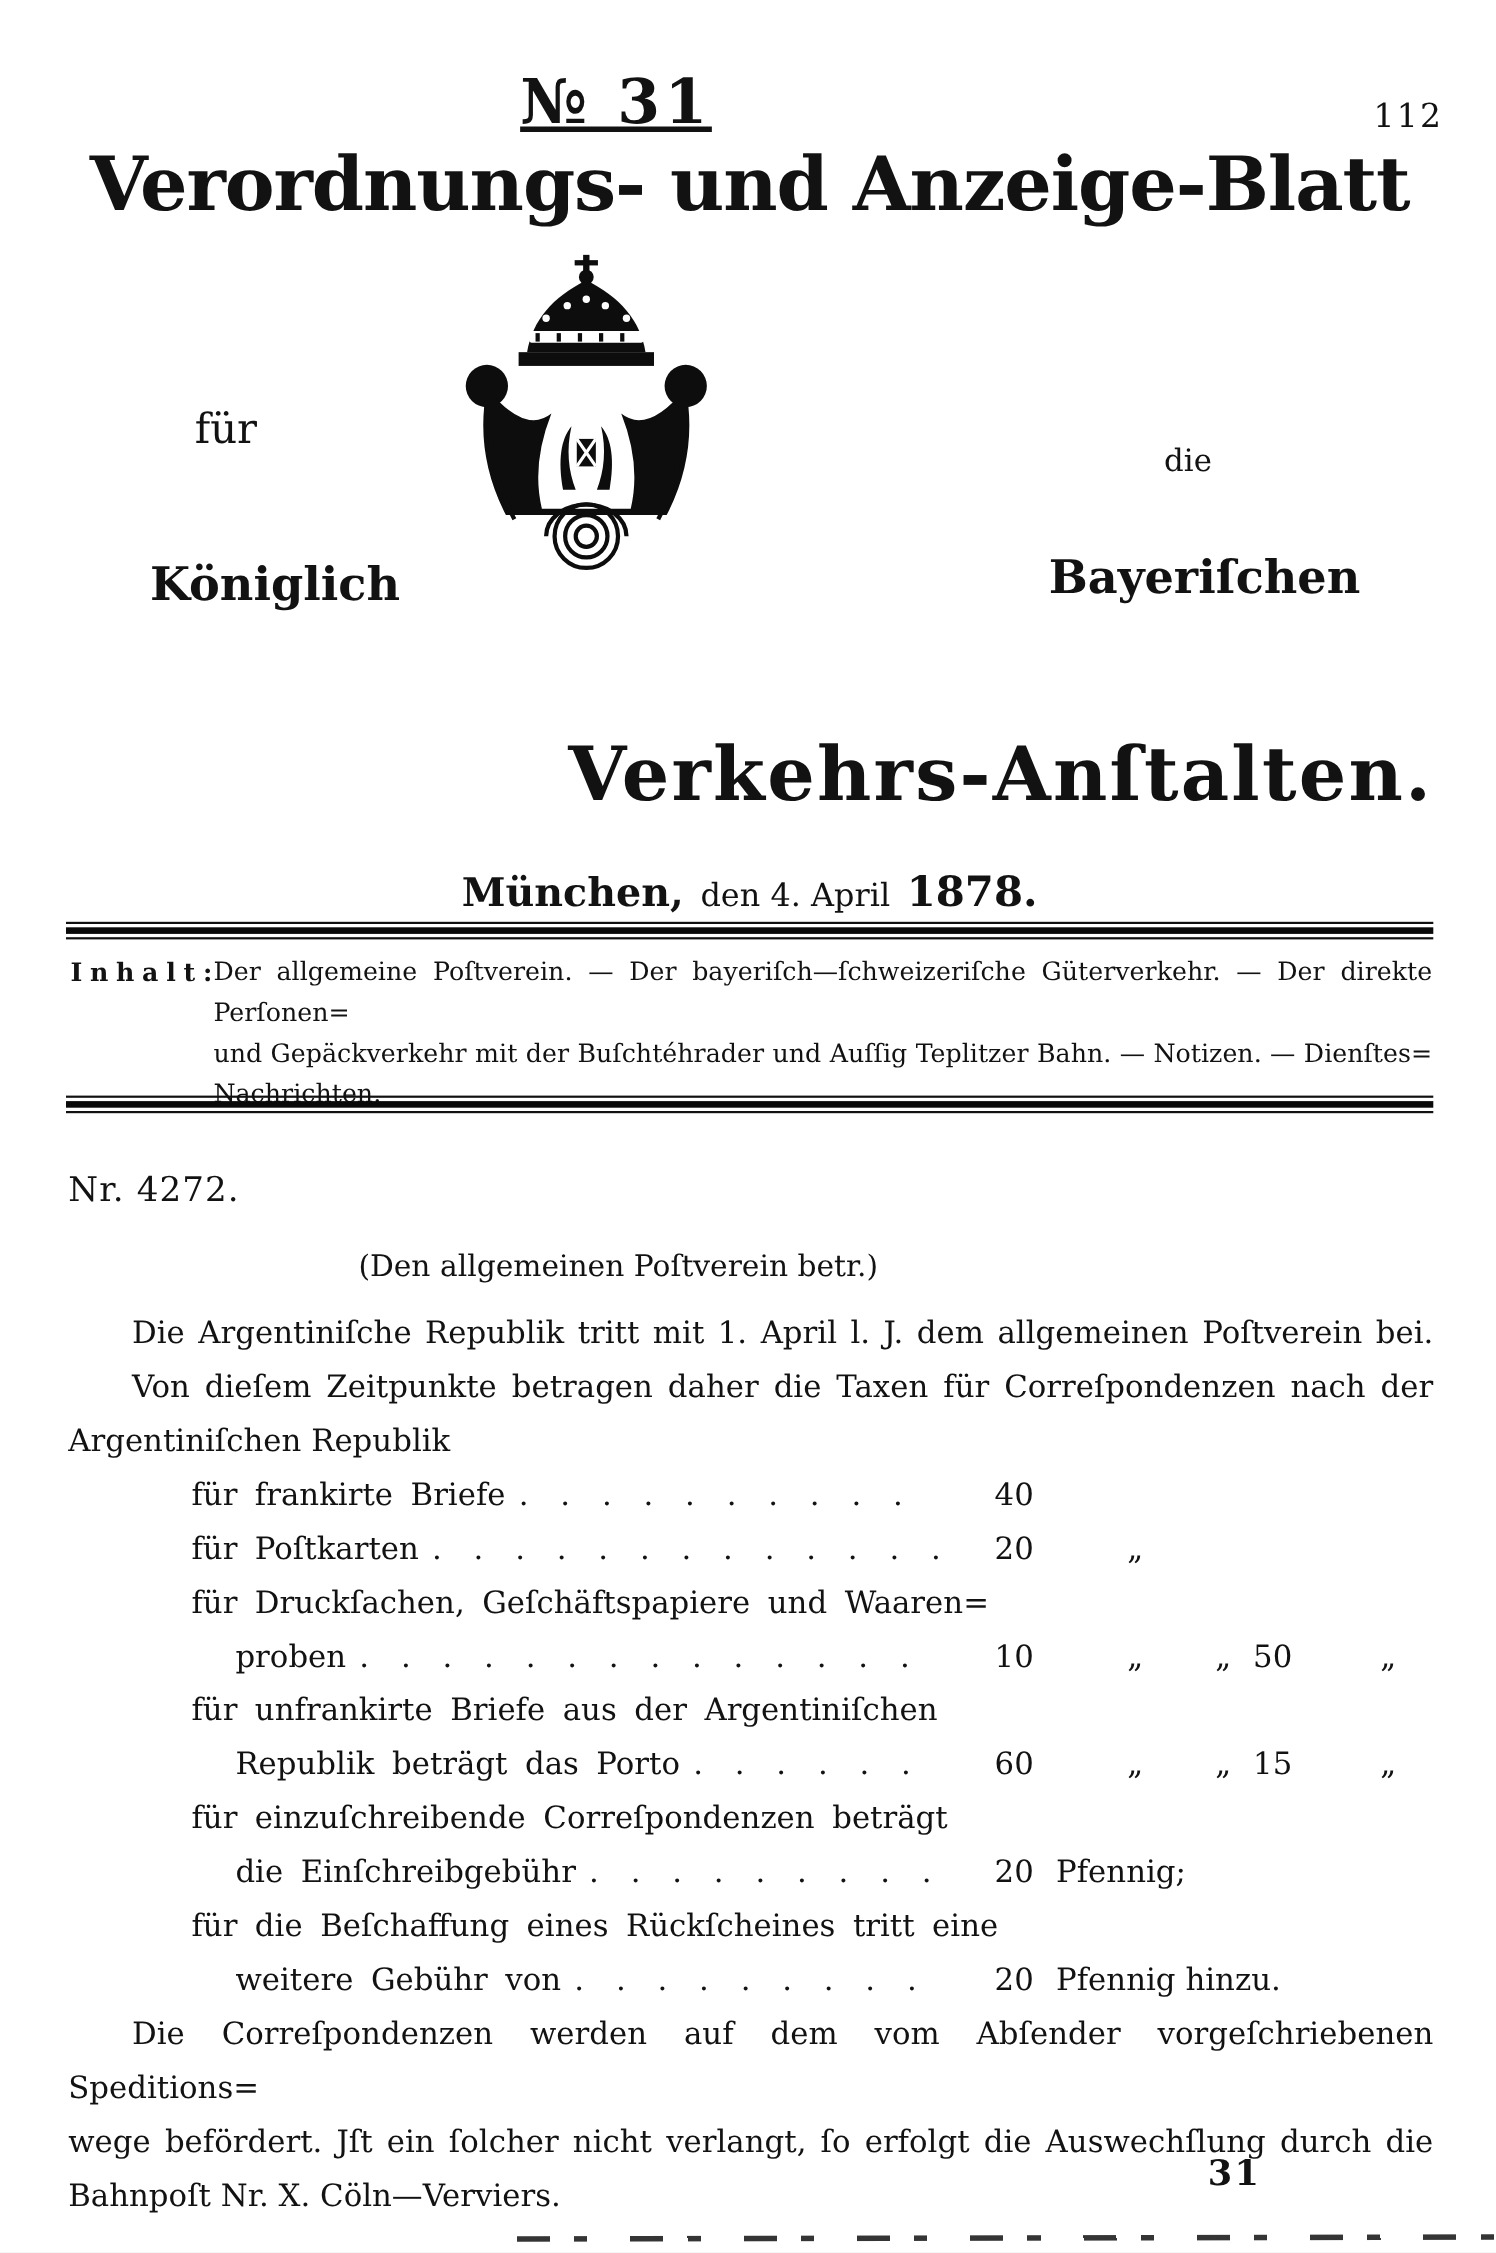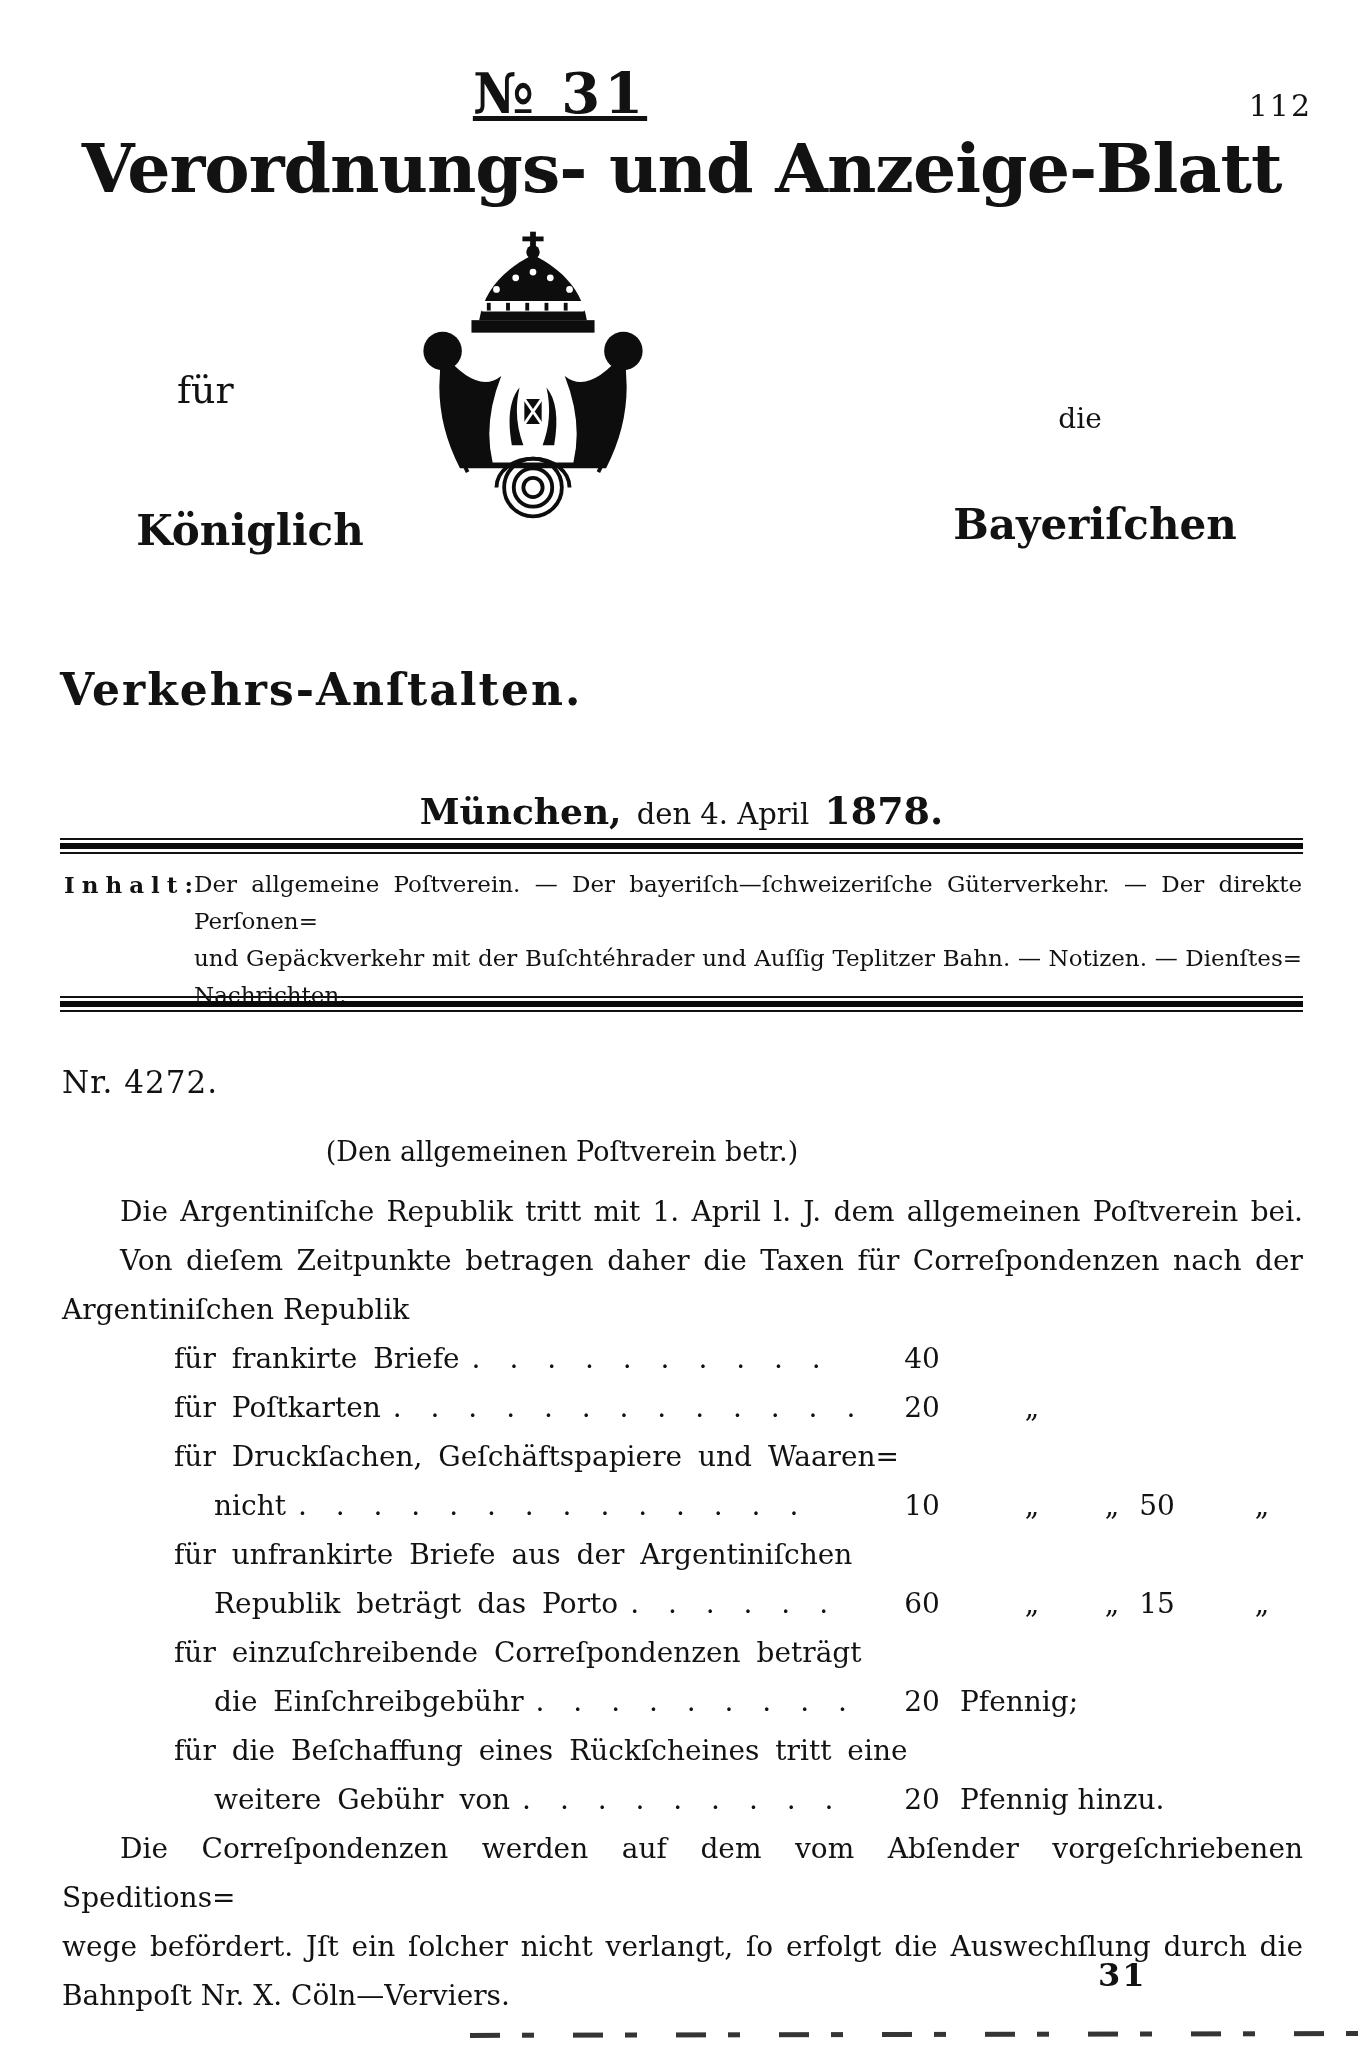--- a/index.html
+++ b/index.html
@@ -18,22 +18,22 @@
          font-size:56px;font-weight:bold;letter-spacing:4px;text-decoration:underline;}
   .main-title{position:absolute;top:128px;left:60px;width:1243px;margin:0;
          text-align:center;font-size:68px;font-weight:bold;letter-spacing:-1px;white-space:nowrap;}
   .word-fuer{position:absolute;top:368px;left:177px;width:140px;text-align:left;font-size:38px;}
   .word-die{position:absolute;top:364px;left:1010px;width:140px;text-align:center;font-size:28px;margin-top:38px;}
   .word-koeniglich{position:absolute;top:506px;left:110px;width:280px;text-align:center;
          font-size:42px;font-weight:bold;}
   .word-bayerischen{position:absolute;top:500px;left:950px;width:290px;text-align:center;
          font-size:42px;font-weight:bold;}
   .crest{position:absolute;top:224px;left:408px;width:250px;height:300px;}
-  .subtitle{position:absolute;top:664px;left:60px;width:1243px;margin:0;text-align:left;
-         font-size:44px;font-weight:bold;letter-spacing:2px;}
+  .subtitle{position:absolute;top:664px;left:60px;width:1243px;margin:0;text-align:right;
+         font-size:68px;font-weight:bold;letter-spacing:2px;}
   .dateline{position:absolute;top:788px;left:60px;width:1243px;text-align:center;}
   .dateline .city{font-size:36px;font-weight:bold;}
   .dateline .mid{font-size:29px;margin:0 10px;}
   .dateline .year{font-size:38px;font-weight:bold;}
   
   .rule{position:absolute;left:60px;width:1243px;}
   .rule .r1{height:2px;background:#111;}
   .rule .r2{height:6px;background:#0a0a0a;margin-top:3px;}
   .rule .r3{height:2px;background:#111;margin-top:3px;}
   .rule-a{top:838px;}
@@ -164,21 +164,21 @@
     </div>
     <div class="trow i1">
       <span>für Poſtkarten</span><span class="dots">. . . . . . . . . . . . .</span>
       <span class="c num">20</span>
       <span class="c d1">„</span>
     </div>
     <div class="trow i1">
       <span>für Druckſachen, Geſchäftspapiere und Waaren=</span>
     </div>
     <div class="trow i2">
-      <span>nicht</span><span class="dots">. . . . . . . . . . . . . .</span>
+      <span>proben</span><span class="dots">. . . . . . . . . . . . . .</span>
       <span class="c num">10</span>
       <span class="c d1">„</span>
       <span class="c d2">„</span>
       <span class="c num2">50</span>
       <span class="c d3">„</span>
     </div>
     <div class="trow i1">
       <span>für unfrankirte Briefe aus der Argentiniſchen</span>
     </div>
     <div class="trow i2">

